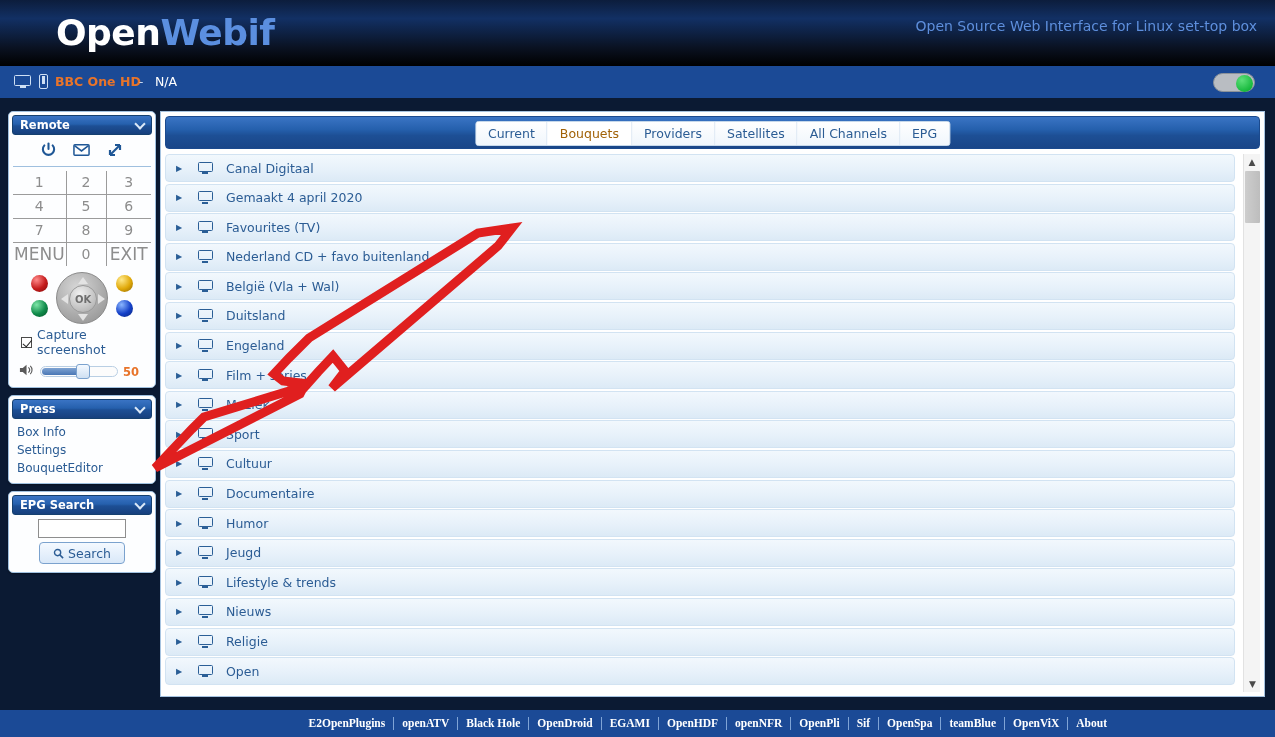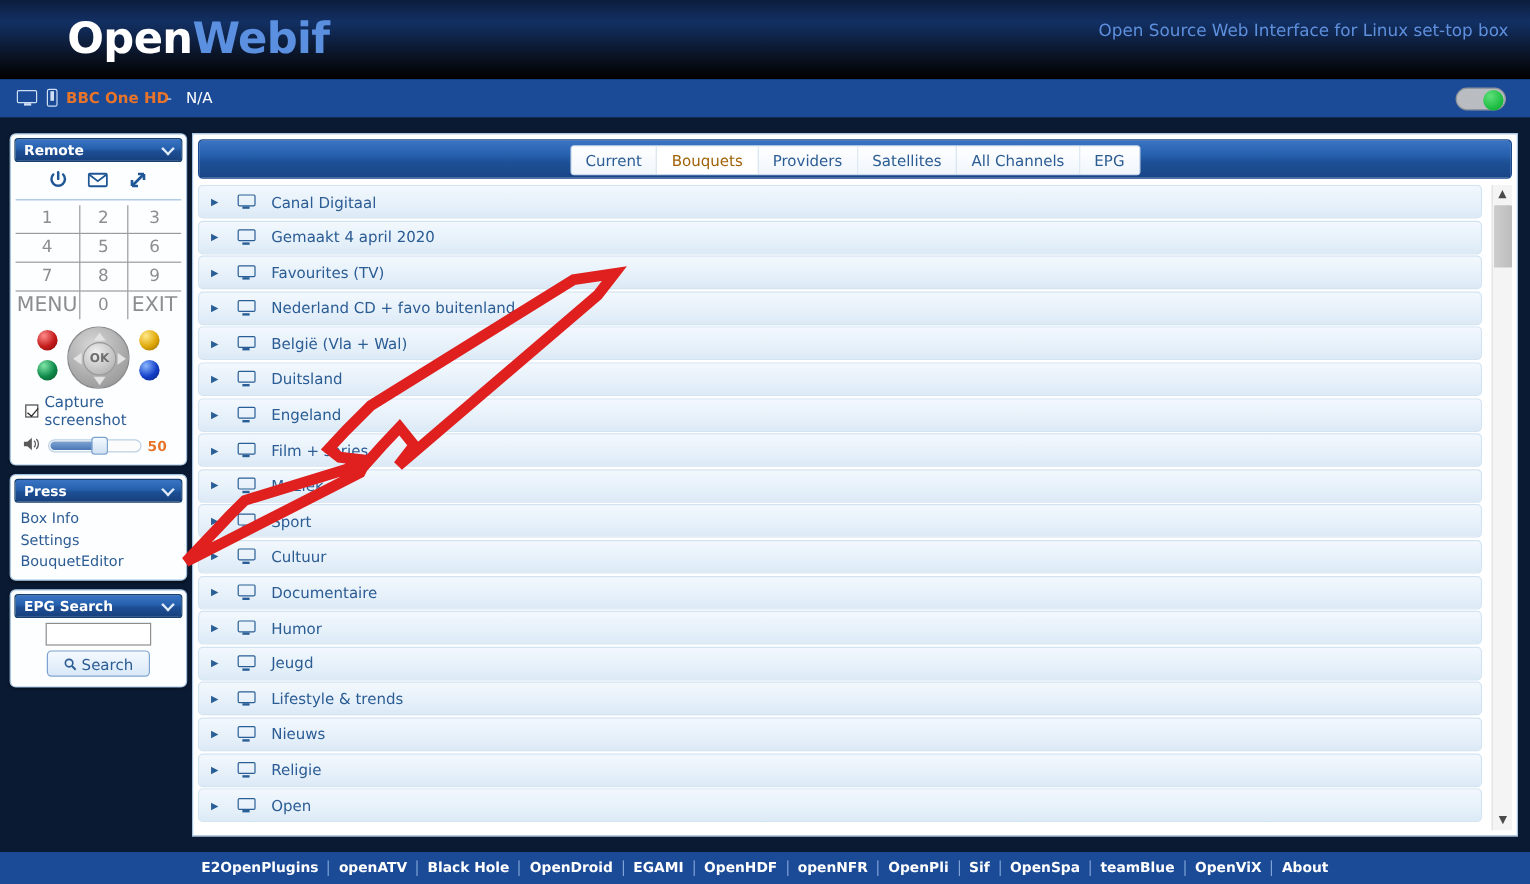--- a/index.html
+++ b/index.html
@@ -338,21 +338,21 @@
   }
   .vscroll .arrowb.bot { position: absolute; bottom: 0; left: 0; width: 17px; }
 
   
   .footer {
     position: absolute; left: 0; top: 710px; width: 1275px; height: 27px;
     background: #1b4a96;
   }
   .footer .links {
     position: absolute; right: 168px; top: 0;
-    display: flex; align-items: center; height: 27px;
+    display: flex; align-items: center; height: 27px; font-family: Liberation Serif, serif;
   }
   .footer a {
     color: #ffffff; font-size: 11.5px; font-weight: bold;
     text-decoration: none; padding: 0 8px;
     border-right: 1px solid #7fa4d6;
     line-height: 13px;
   }
   .footer a:last-child { border-right: none; padding-right: 0; }
 
   

